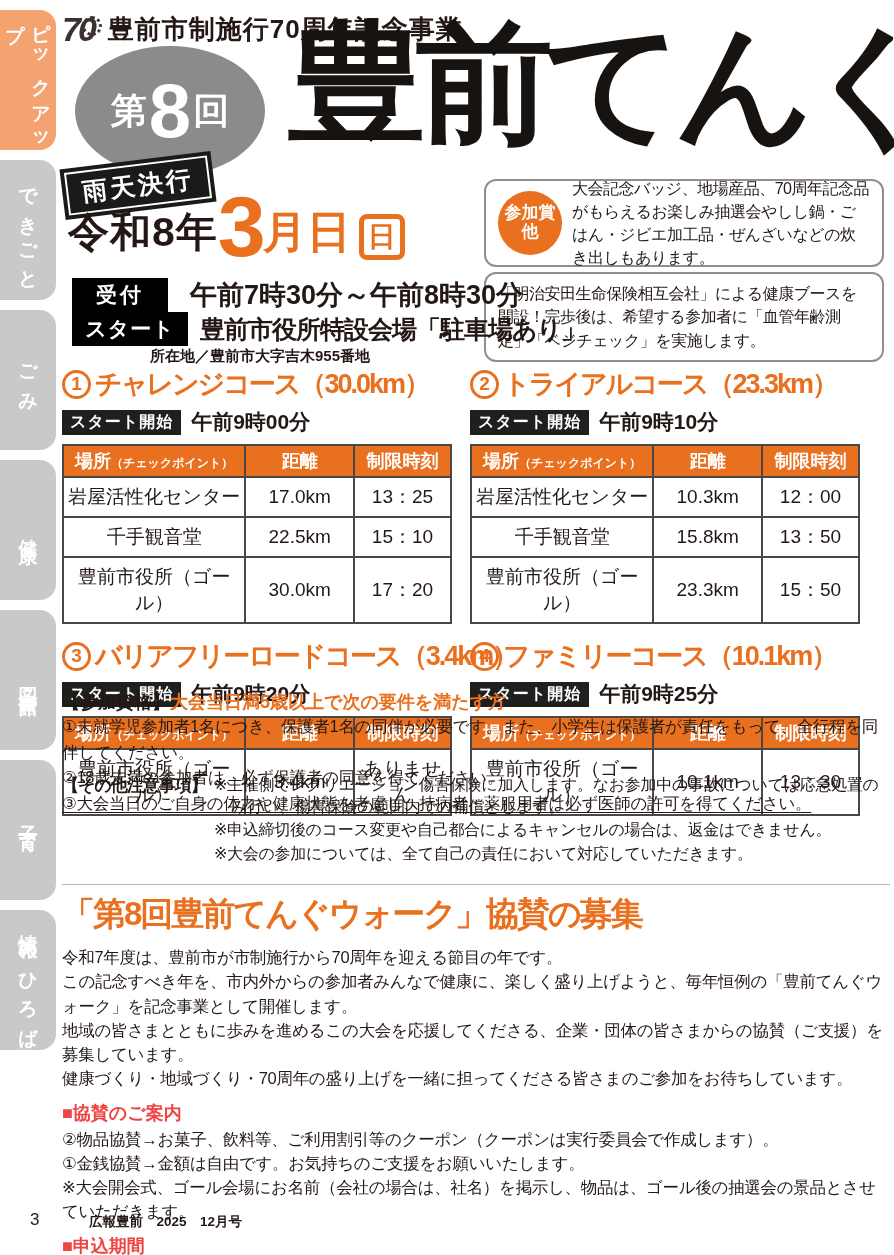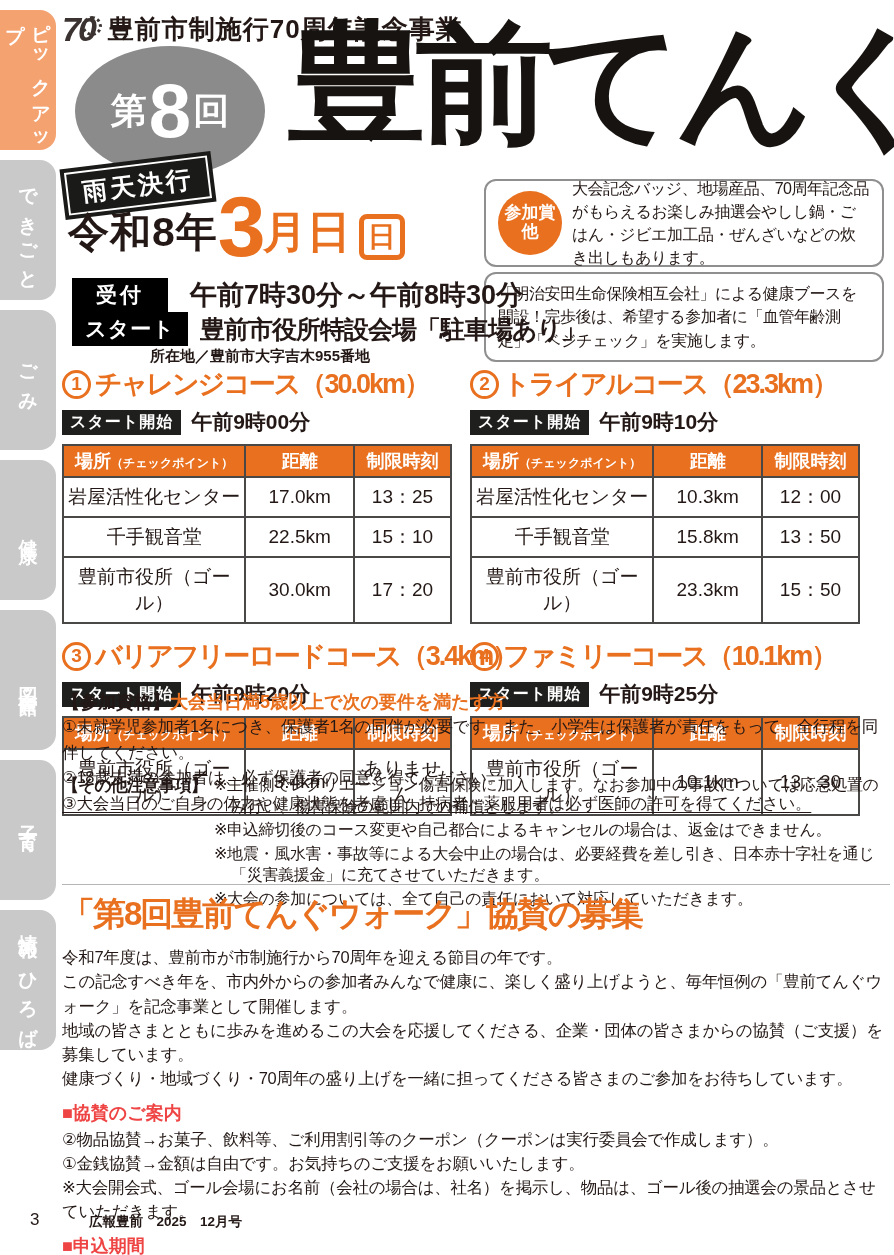--- a/index.html
+++ b/index.html
@@ -349,21 +349,20 @@
     <div class="qual-item">①未就学児参加者1名につき、保護者1名の同伴が必要です。また、小学生は保護者が責任をもって、全行程を同伴してください。</div>
     <div class="qual-item">②18歳未満の参加者は、必ず保護者の同意を得てください。</div>
     <div class="qual-item u3">③大会当日のご自身の体力や健康状態を考慮し、持病者・薬服用者は必ず医師の許可を得てください。</div>
   </div>
 
   <div class="notes">
     <div class="notes-label">【その他注意事項】</div>
     <div class="notes-body">
       <div class="note-item">※主催側でレクリエーション傷害保険に加入します。なお参加中の事故については応急処置のみ行い、傷害保険の範囲内での補償とします。</div>
       <div class="note-item">※申込締切後のコース変更や自己都合によるキャンセルの場合は、返金はできません。</div>
-      <div class="note-item">※地震・風水害・事故等による大会中止の場合は、必要経費を差し引き、日本赤十字社を通じ「災害義援金」に充てさせていただきます。</div>
       <div class="note-item">※大会の参加については、全て自己の責任において対応していただきます。</div>
     </div>
   </div>
 
   <div class="divider"></div>
 
   <div class="sponsor">
     <div class="sp-title">「第8回豊前てんぐウォーク」協賛の募集</div>
     <div class="sp-line">令和7年度は、豊前市が市制施行から70周年を迎える節目の年です。</div>
     <div class="sp-line">この記念すべき年を、市内外からの参加者みんなで健康に、楽しく盛り上げようと、毎年恒例の「豊前てんぐウォーク」を記念事業として開催します。</div>

